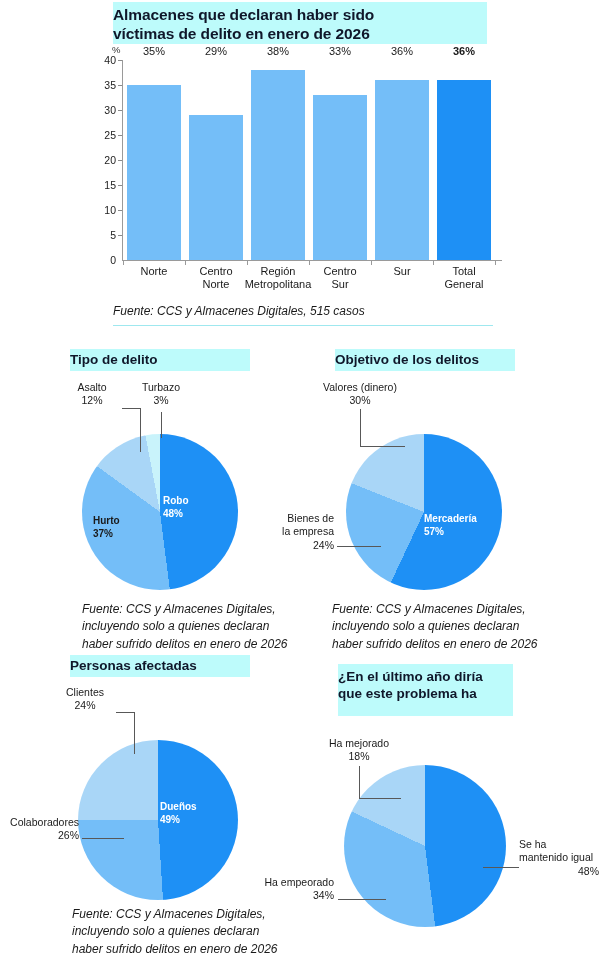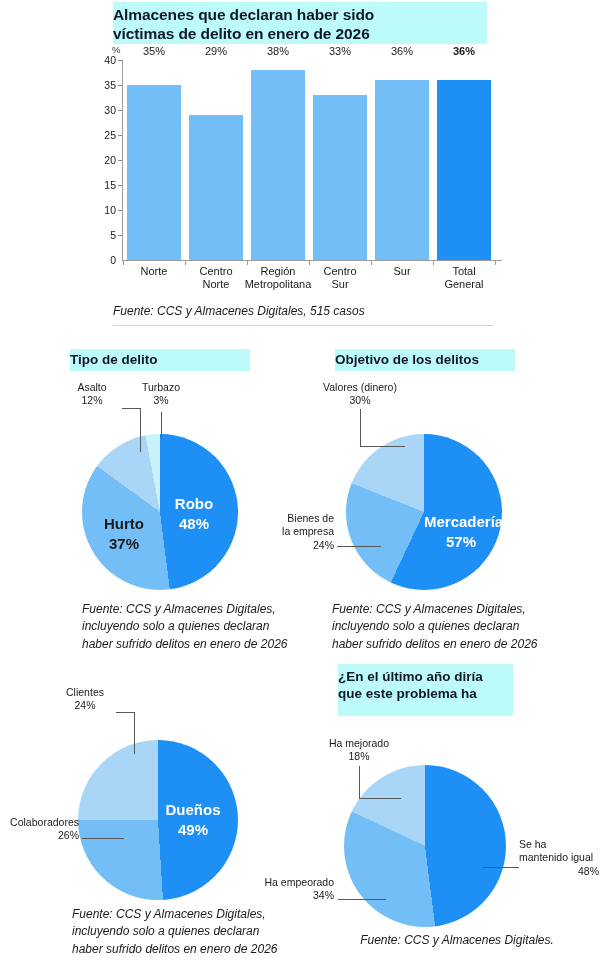--- a/index.html
+++ b/index.html
@@ -66,22 +66,22 @@
     position: absolute;
     font-style: italic; font-size: 12px; color: #1a1a1a;
     line-height: 1.45;
   }
   #src-bar { left: 113px; top: 303px; width: 380px; }
   .rule { position: absolute; background: #9fe8ef; height: 1px; }
 
   
   .pie { position: absolute; border-radius: 50%; }
   .pie-label {
-    position: absolute; text-align: center; color: #ffffff;
-    font-weight: bold; font-size: 15px; line-height: 1.3;
+    position: absolute; color: #ffffff;
+    font-weight: bold; font-size: 10px; line-height: 1.3;
   }
   .callout {
     position: absolute; font-size: 10.5px; color: #1a1a1a; line-height: 1.28;
   }
   .callout.right { text-align: right; }
   .callout.left  { text-align: left; }
   .callout.center{ text-align: center; }
   .leader { position: absolute; background: #585858; }
   .leader.h { height: 1px; }
   .leader.v { width: 1px; }
@@ -240,20 +240,21 @@
   </div>
   <div class="leader v" style="left:360px; top:409px; height:37px;"></div>
   <div class="leader h" style="left:360px; top:446px; width:45px;"></div>
 
   <div class="source" id="src-objetivo" style="left:332px; top:601px; width:225px;">
     <div>Fuente: CCS y Almacenes Digitales,</div>
     <div>incluyendo solo a quienes declaran</div>
     <div>haber sufrido delitos en enero de 2026</div>
   </div>
 
+  <div class="banner" id="banner-personas">Personas afectadas</div>
 
   <div class="pie" style="left:78px; top:740px; width:160px; height:160px;
               background: conic-gradient(#1e90f5 0deg 176.4deg, #74bef8 176.4deg 270deg, #a9d6f7 270deg 360deg);"></div>
 
   <div class="pie-label" style="left:160px; top:800px; width:66px;">
     <div>Dueños</div>
     <div>49%</div>
   </div>
 
   <div class="callout right" style="left:-1px; top:816px; width:80px;">
@@ -296,17 +297,14 @@
   </div>
   <div class="leader h" style="left:338px; top:899px; width:48px;"></div>
 
   <div class="callout center" style="left:316px; top:737px; width:86px;">
     <div>Ha mejorado</div>
     <div>18%</div>
   </div>
   <div class="leader v" style="left:359px; top:766px; height:32px;"></div>
   <div class="leader h" style="left:359px; top:798px; width:42px;"></div>
 
-  <div class="source" id="src-anio" style="left:347px; top:932px; width:220px; text-align:center;">
-    <div>Fuente: CCS y Almacenes Digitales.</div>
-  </div>
 
 </div>
 
 </body></html>

